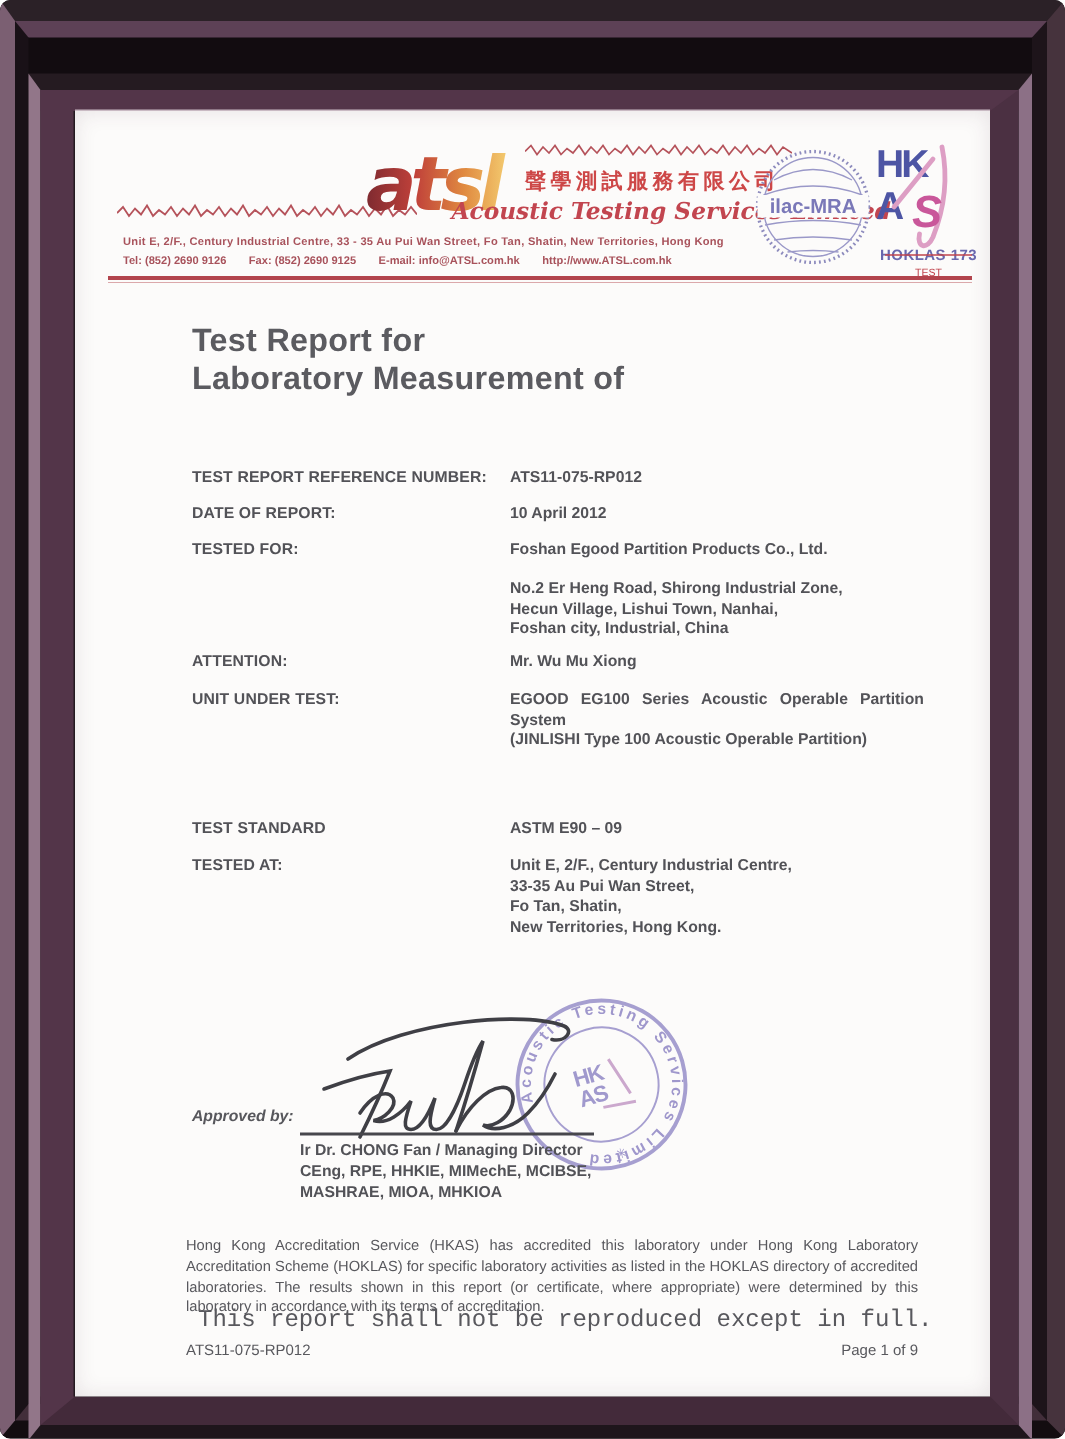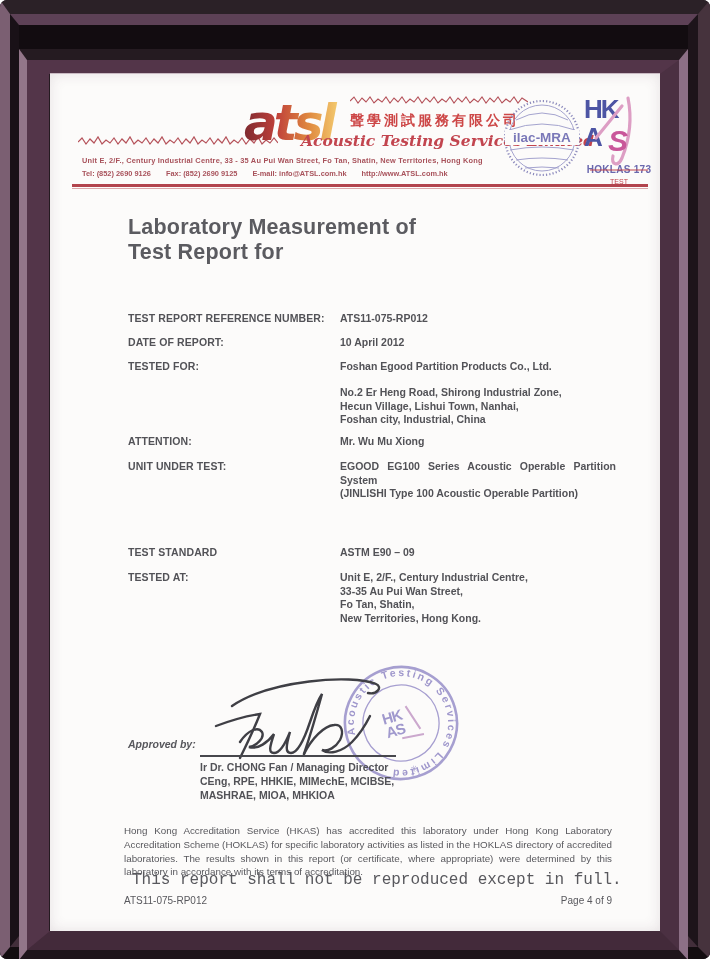--- a/index.html
+++ b/index.html
@@ -118,22 +118,22 @@
         <path d="M14,44 L40,12 M46,4 C50,24 48,44 40,64 C36,73 29,71 31,62" fill="none" stroke="#dd9ec4" stroke-width="3.2" stroke-linecap="round"></path>
         <text x="26" y="57" font-size="30" font-weight="bold" font-style="italic" fill="#c9579a">S</text>
         <text x="37" y="79" text-anchor="middle" font-size="10" font-weight="bold" fill="#6a68ae" letter-spacing="0.3">HOKLAS 173</text>
         <line x1="8" y1="76" x2="66" y2="76" stroke="#c0444d" stroke-width="1"></line>
         <text x="37" y="90" text-anchor="middle" font-size="7" fill="#c0444d">TEST</text>
       </svg>
 
       <div class="rule"></div>
 
       <div class="title">
+        <div>Test Report for</div>
         <div>Laboratory Measurement of</div>
-        <div>Test Report for</div>
       </div>
 
       <div class="row" style="top:238px">
         <span class="flabel">TEST REPORT REFERENCE NUMBER:</span>
         <div class="fvalue">ATS11-075-RP012</div>
       </div>
       <div class="row" style="top:262px">
         <span class="flabel">DATE OF REPORT:</span>
         <div class="fvalue">10 April 2012</div>
       </div>
@@ -199,21 +199,21 @@
       <div class="approver">
         <div>Ir Dr. CHONG Fan / Managing Director</div>
         <div>CEng, RPE, HHKIE, MIMechE, MCIBSE,</div>
         <div>MASHRAE, MIOA, MHKIOA</div>
       </div>
 
       <div class="accr">Hong Kong Accreditation Service (HKAS) has accredited this laboratory under Hong Kong Laboratory Accreditation Scheme (HOKLAS) for specific laboratory activities as listed in the HOKLAS directory of accredited laboratories. The results shown in this report (or certificate, where appropriate) were determined by this laboratory in accordance with its terms of accreditation.</div>
       <div class="note">This report shall not be reproduced except in full.</div>
       <div class="pagerow">
         <span>ATS11-075-RP012</span>
-        <span>Page 4 of 9</span>
+        <span>Page 1 of 9</span>
       </div>
 
      </div>
     </div>
    </div>
   </div>
  </div>
 </div>
 
 </body></html>

